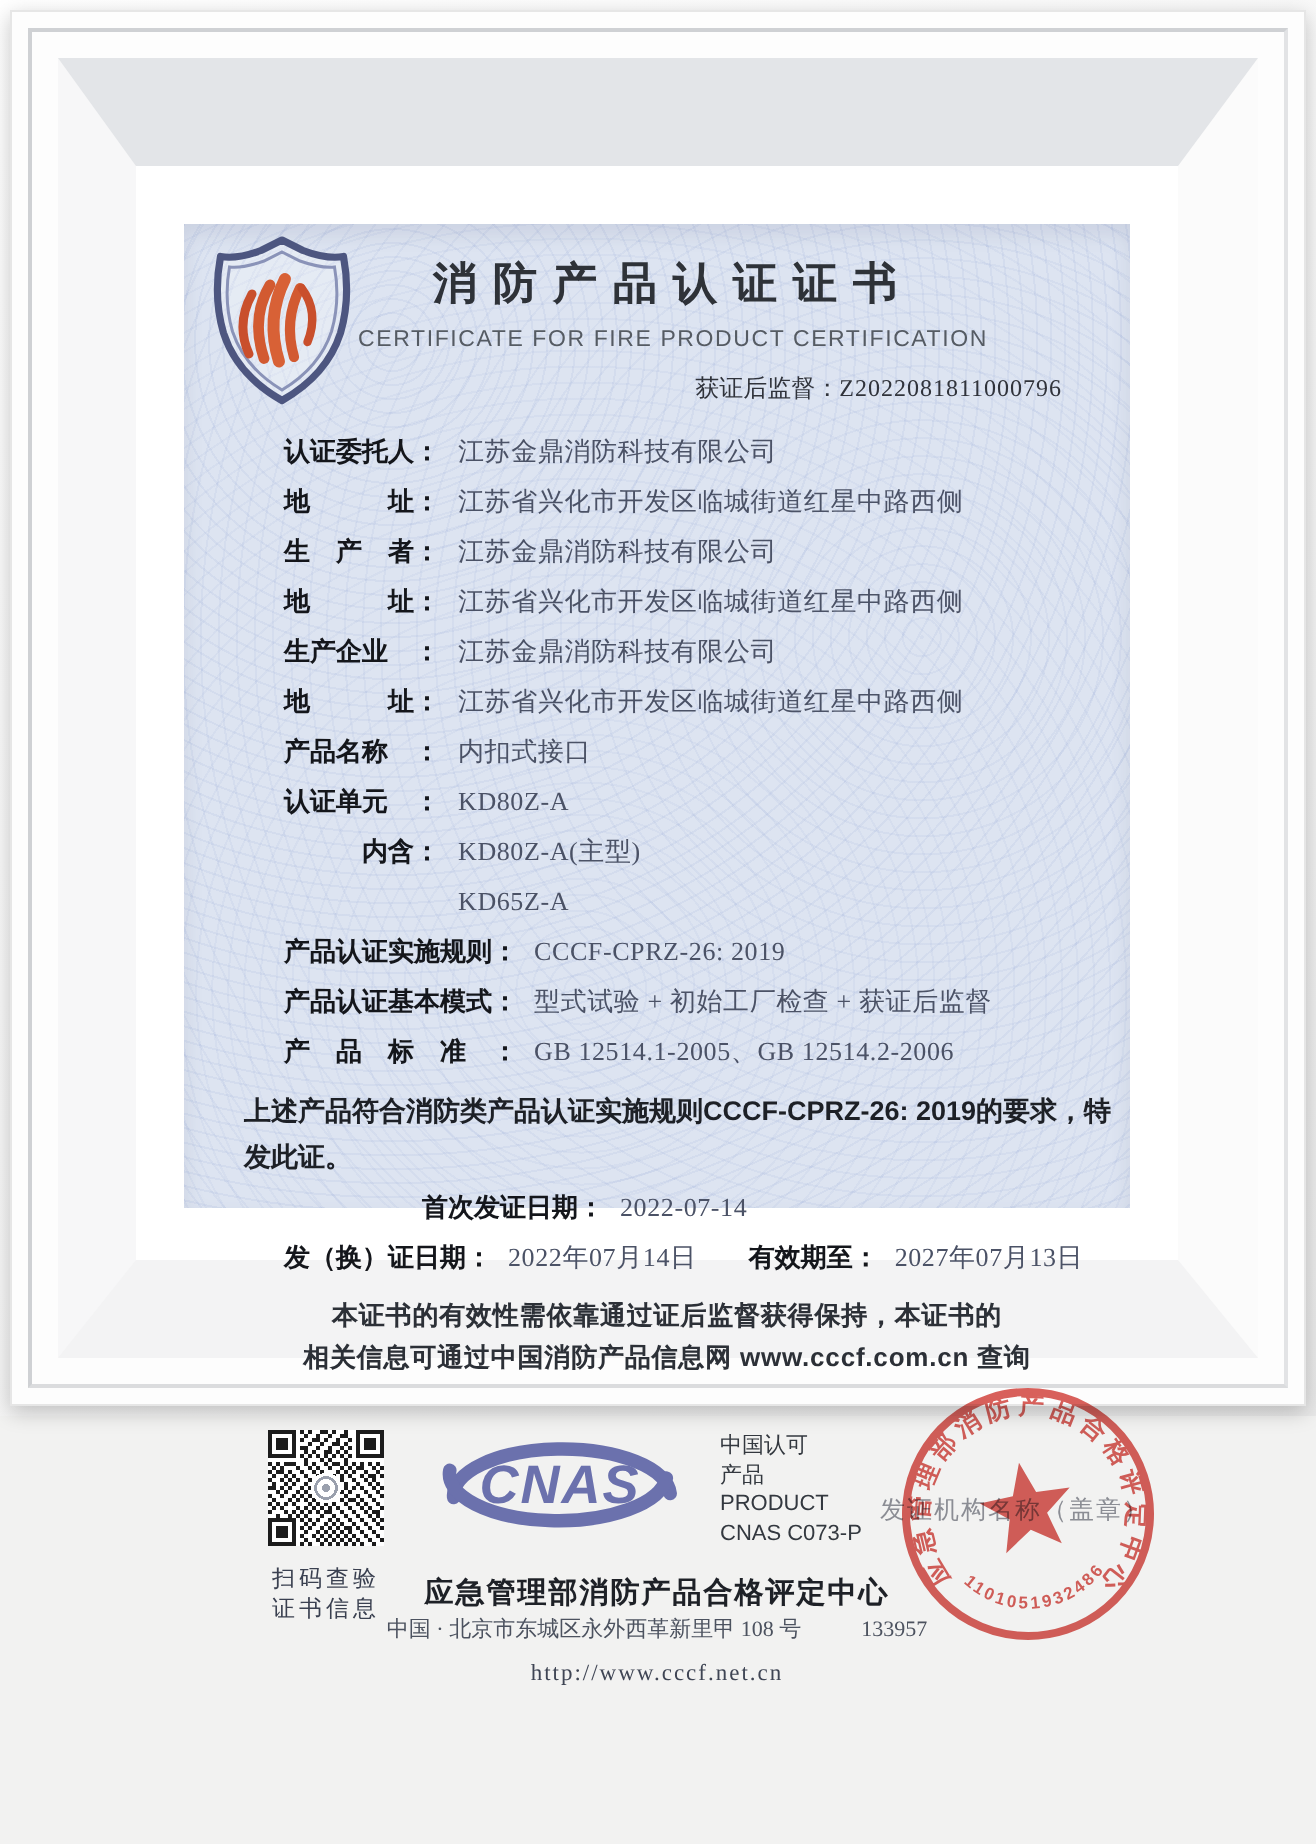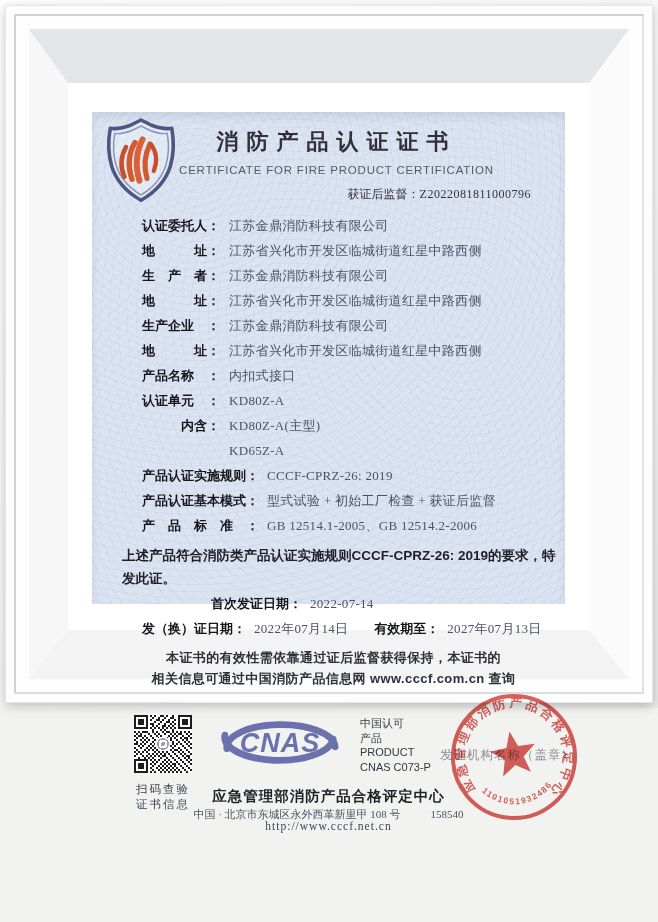--- a/index.html
+++ b/index.html
@@ -57,21 +57,21 @@
   .cnas-text{position:absolute;left:268px;top:13px;font-size:11px;color:#33383f;line-height:14.5px;}
   .sign-label{position:absolute;left:348px;top:44px;font-size:12.5px;color:#8b8d94;
               letter-spacing:1px;white-space:nowrap;}
   .stamp{position:absolute;left:352px;top:-16px;width:140px;height:140px;
          mix-blend-mode:multiply;opacity:.9;}
   .org-line{position:absolute;left:0;right:0;top:84px;text-align:center;
             font-size:14.5px;font-weight:bold;color:#1e2127;letter-spacing:1px;}
   .addr-line{position:absolute;left:0;right:0;top:104px;text-align:center;
              font-size:11px;color:#4c525f;font-family:"Liberation Serif","DejaVu Serif",serif;}
   .addr-line .post{display:inline-block;margin-left:30px;}
-  .url-line{position:absolute;left:0;right:0;top:117px;text-align:center;font-size:11.5px;
+  .url-line{position:absolute;left:0;right:0;top:128px;text-align:center;font-size:11.5px;
             color:#3f4554;font-family:"Liberation Serif","DejaVu Serif",serif;letter-spacing:1px;}
 </style>
 </head>
 <body>
 
 <div class="scene">
  <div class="frame">
   <div class="groove">
    <div class="bevel">
     <div class="mat">
@@ -220,21 +220,21 @@
           <g transform="rotate(-10 70 70)">
             <text font-size="8.5" letter-spacing="1.5" font-weight="bold" fill="#d6504a" font-family="Liberation Sans, DejaVu Sans, sans-serif">
               <textPath href="#serialPath" startOffset="4">1101051932486</textPath>
             </text>
             <polygon fill="#d6504a" points="70,44 75.9,59.9 92.8,60.6 79.5,71.1 84.1,87.4 70,78 55.9,87.4 60.5,71.1 47.2,60.6 64.1,59.9"></polygon>
           </g>
         </svg>
 
         <div class="org-line">应急管理部消防产品合格评定中心</div>
         <div class="addr-line">
-          <span>中国 · 北京市东城区永外西革新里甲 108 号</span><span class="post">158540</span>
+          <span>中国 · 北京市东城区永外西革新里甲 108 号</span><span class="post">133957</span>
         </div>
         <div class="url-line">http://www.cccf.net.cn</div>
       </div>
 
      </div>
     </div>
    </div>
   </div>
  </div>
 </div>

